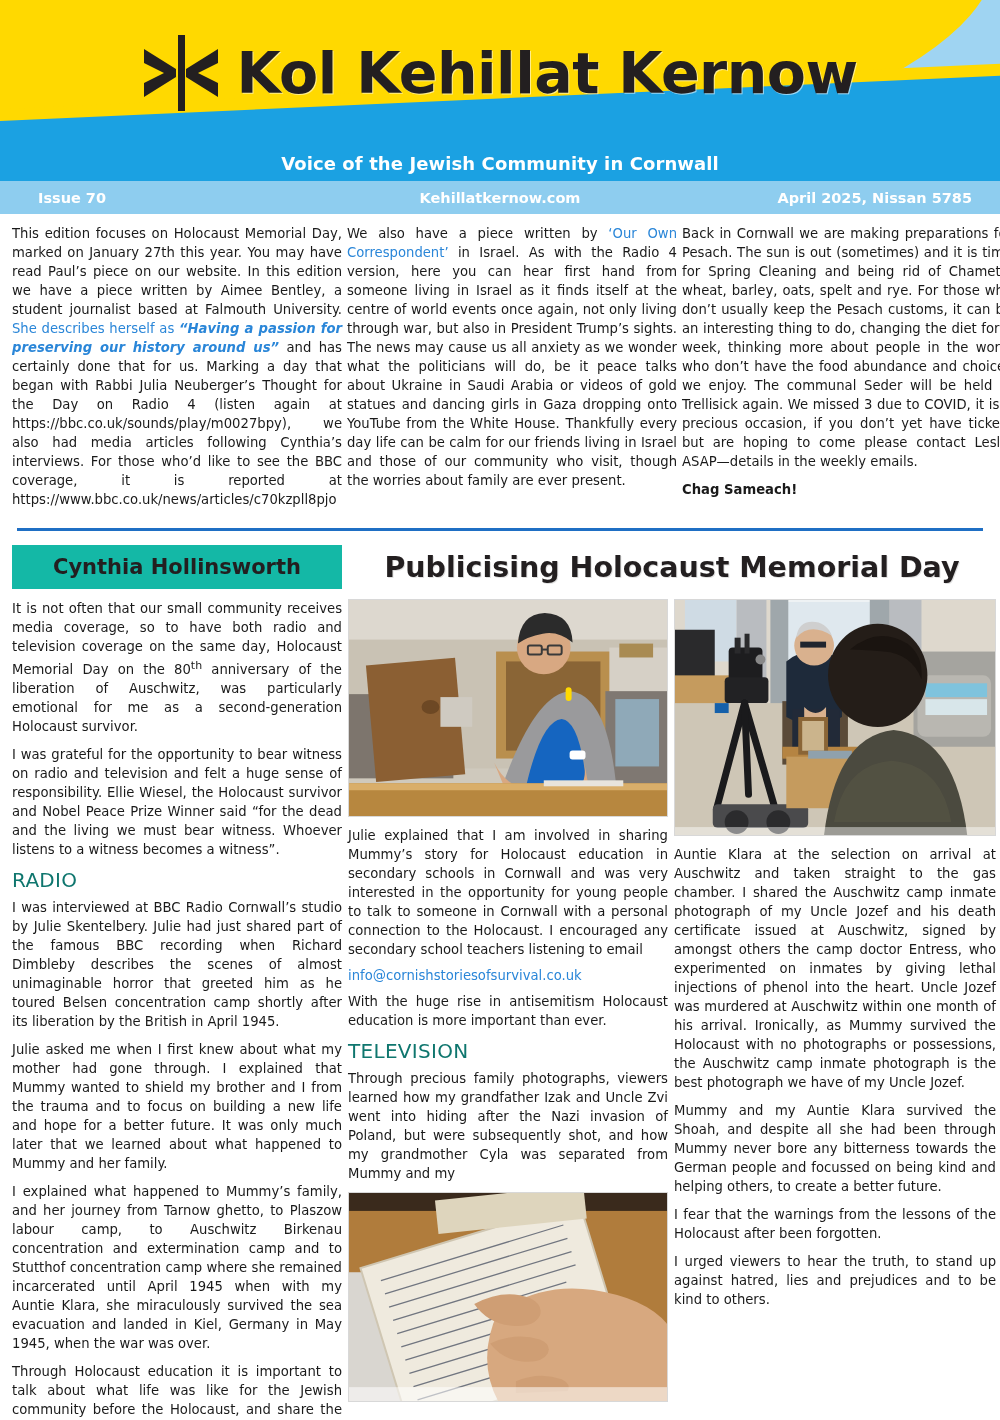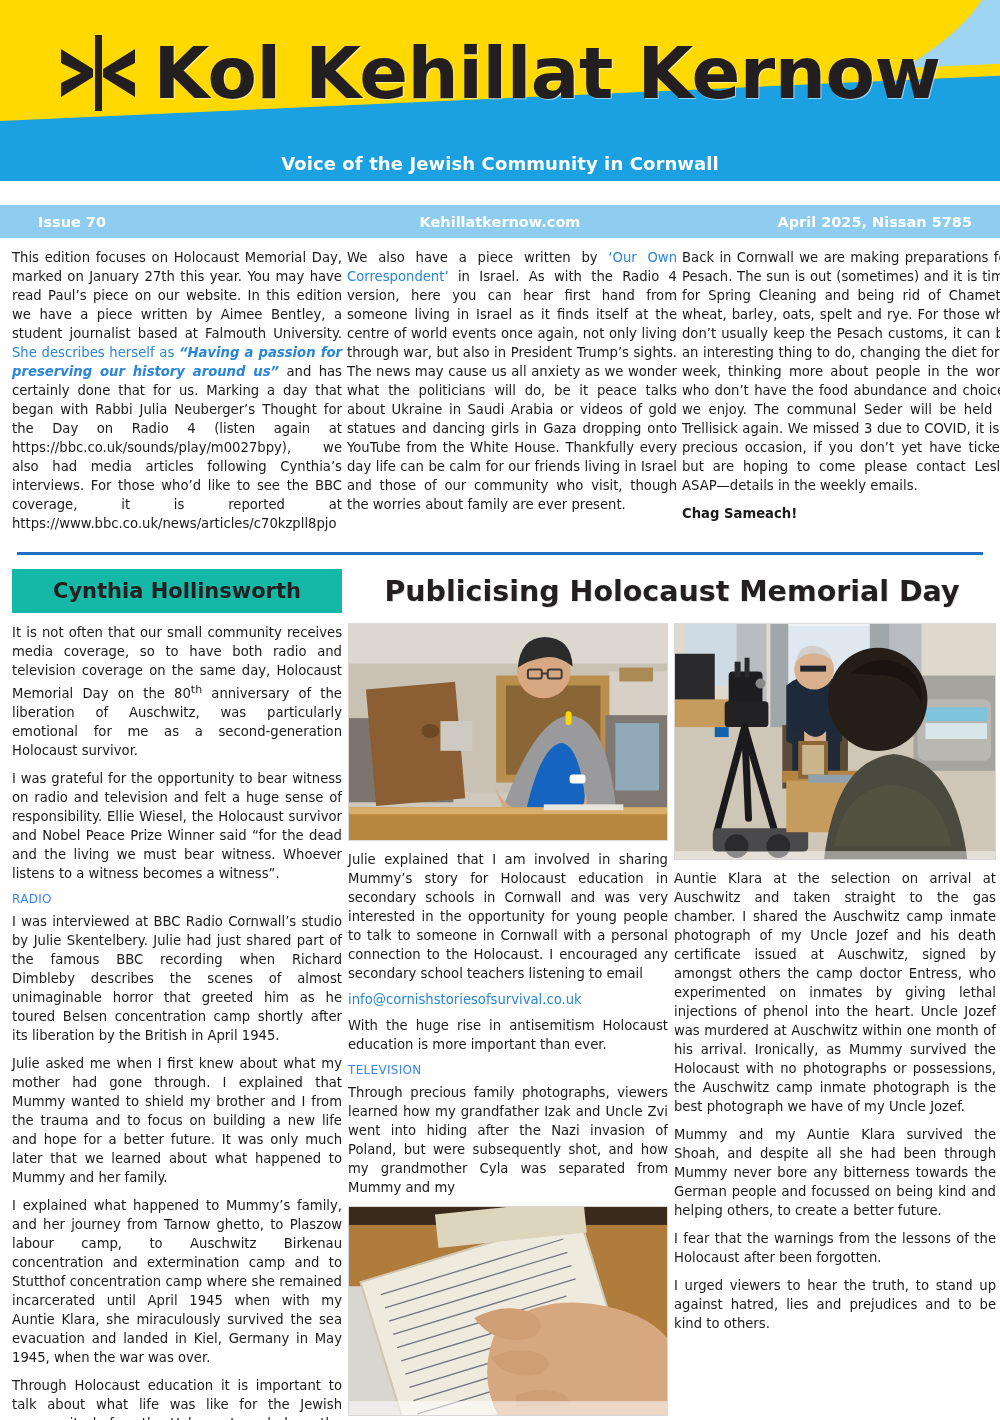--- a/index.html
+++ b/index.html
@@ -36,40 +36,40 @@
     transform: rotate(-2.6deg);
   }
   .mast-inner {
     position: absolute; left: 0; top: 0; width: 1000px; height: 145px;
     display: flex; align-items: center; justify-content: center;
   }
   .logo-wrap { display: flex; align-items: center; gap: 16px; }
   .logo-mark { width: 78px; height: 80px; flex: none; }
   .mast-title {
     font-family: "DejaVu Sans", "Liberation Sans", sans-serif;
-    font-size: 72px; font-weight: 700; color: #231f20;
+    font-size: 57px; font-weight: 700; color: #231f20;
     letter-spacing: -0.5px; white-space: nowrap;
     text-shadow: 1px 1px 0 rgba(255,255,255,0.55);
   }
 
   
   .tagline-bar {
     position: relative; width: 1000px; height: 36px;
     background: #1ba1e2;
     display: flex; align-items: center; justify-content: center;
   }
   .tagline-bar span {
     color: #ffffff; font-size: 18px; font-weight: 700;
     letter-spacing: 0.1px;
   }
   .issue-bar {
     position: relative; width: 1000px; height: 33px;
     background: #8ecdef; color: #ffffff;
     display: flex; align-items: center;
-    font-size: 14.5px; font-weight: 700; margin-top: 24px;
+    font-size: 14.5px; font-weight: 700;
   }
   .issue-bar .left   { position:absolute; left: 38px; }
   .issue-bar .center { width: 100%; text-align: center; }
   .issue-bar .right  { position:absolute; right: 28px; }
 
   
   .intro {
     display: grid;
     grid-template-columns: 330px 330px 330px;
     column-gap: 5px;
@@ -111,21 +111,21 @@
     margin-bottom: 10px;
   }
   .feature-head span {
     font-size: 28.5px; font-weight: 700; color: #231f20;
     white-space: nowrap; text-shadow: 1px 1px 0 rgba(0,0,0,0.12);
   }
   .head-span2 { grid-column: 2 / span 2; }
 
   .col p { margin-bottom: 9px; }
   .subhead {
-    color: #3b82f6; font-size: 12px; font-weight: 400;
+    color: #0f766e; font-size: 20px; font-weight: 400;
     margin-bottom: 6px; letter-spacing: 0.3px;
   }
   .email {
     color: #2a86d8; font-size: 13.2px; margin-bottom: 9px;
   }
 
   
   .photo { position: relative; overflow: hidden; background:#bdbdbd;
            border: 1px solid #d8d8d8; margin-bottom: 9px; }
   .photo svg { display: block; width: 100%; height: 100%; }

